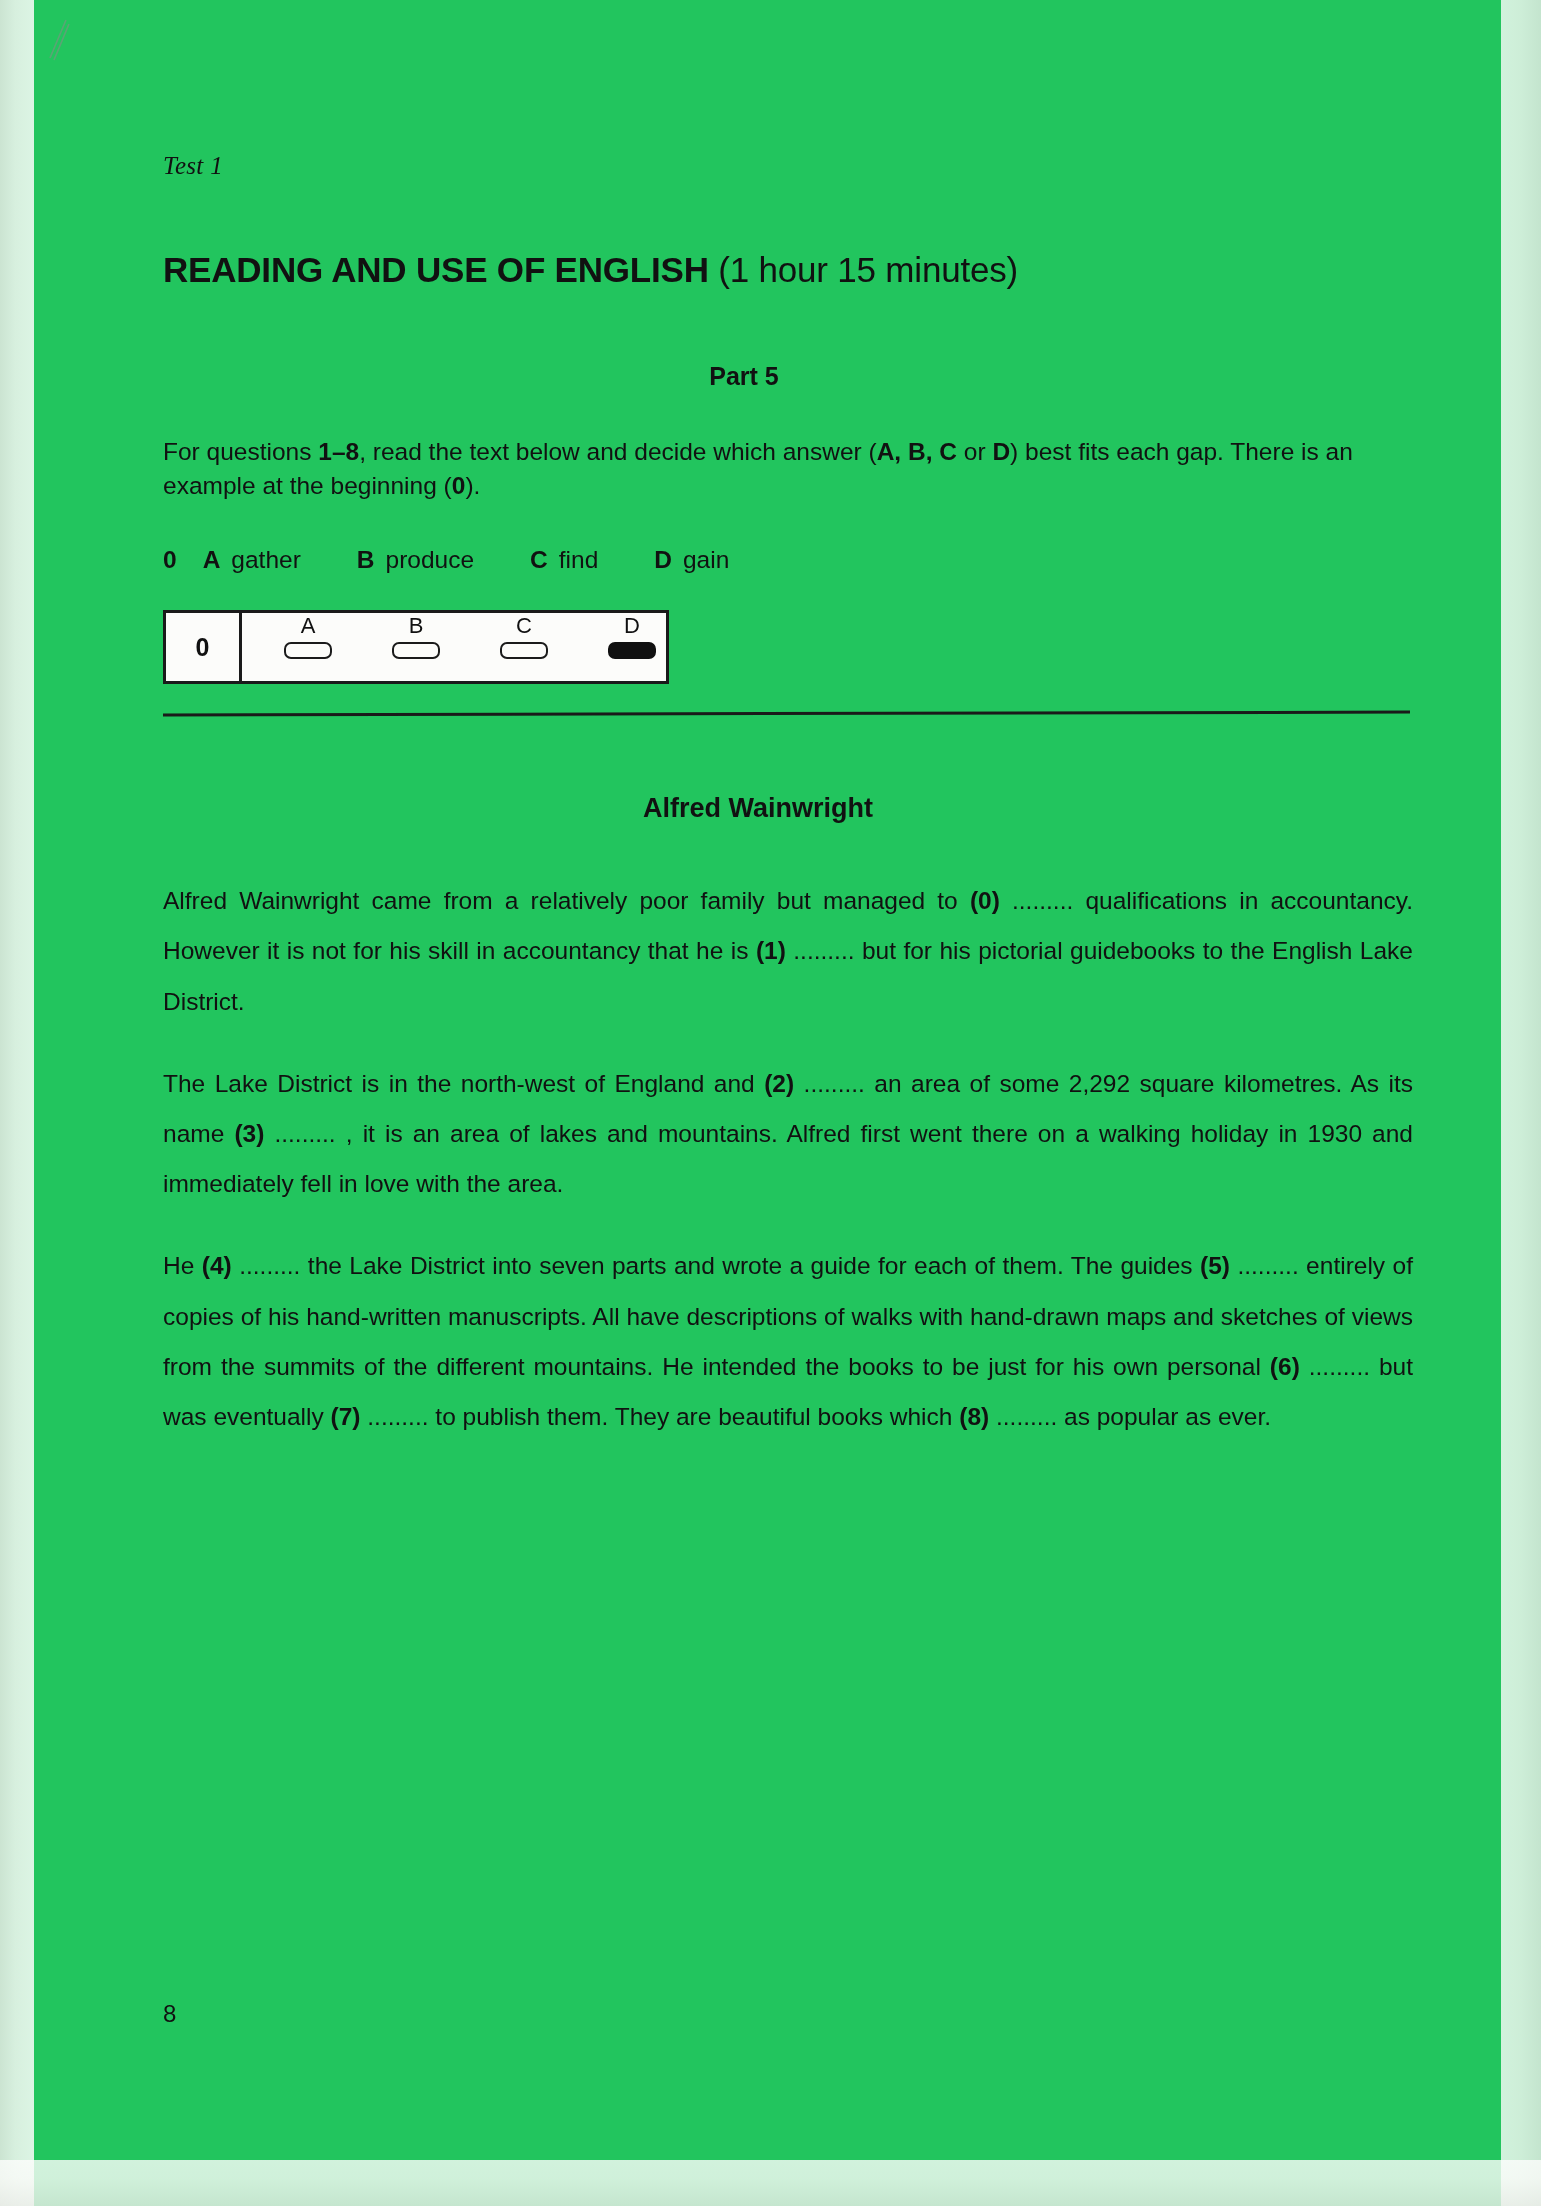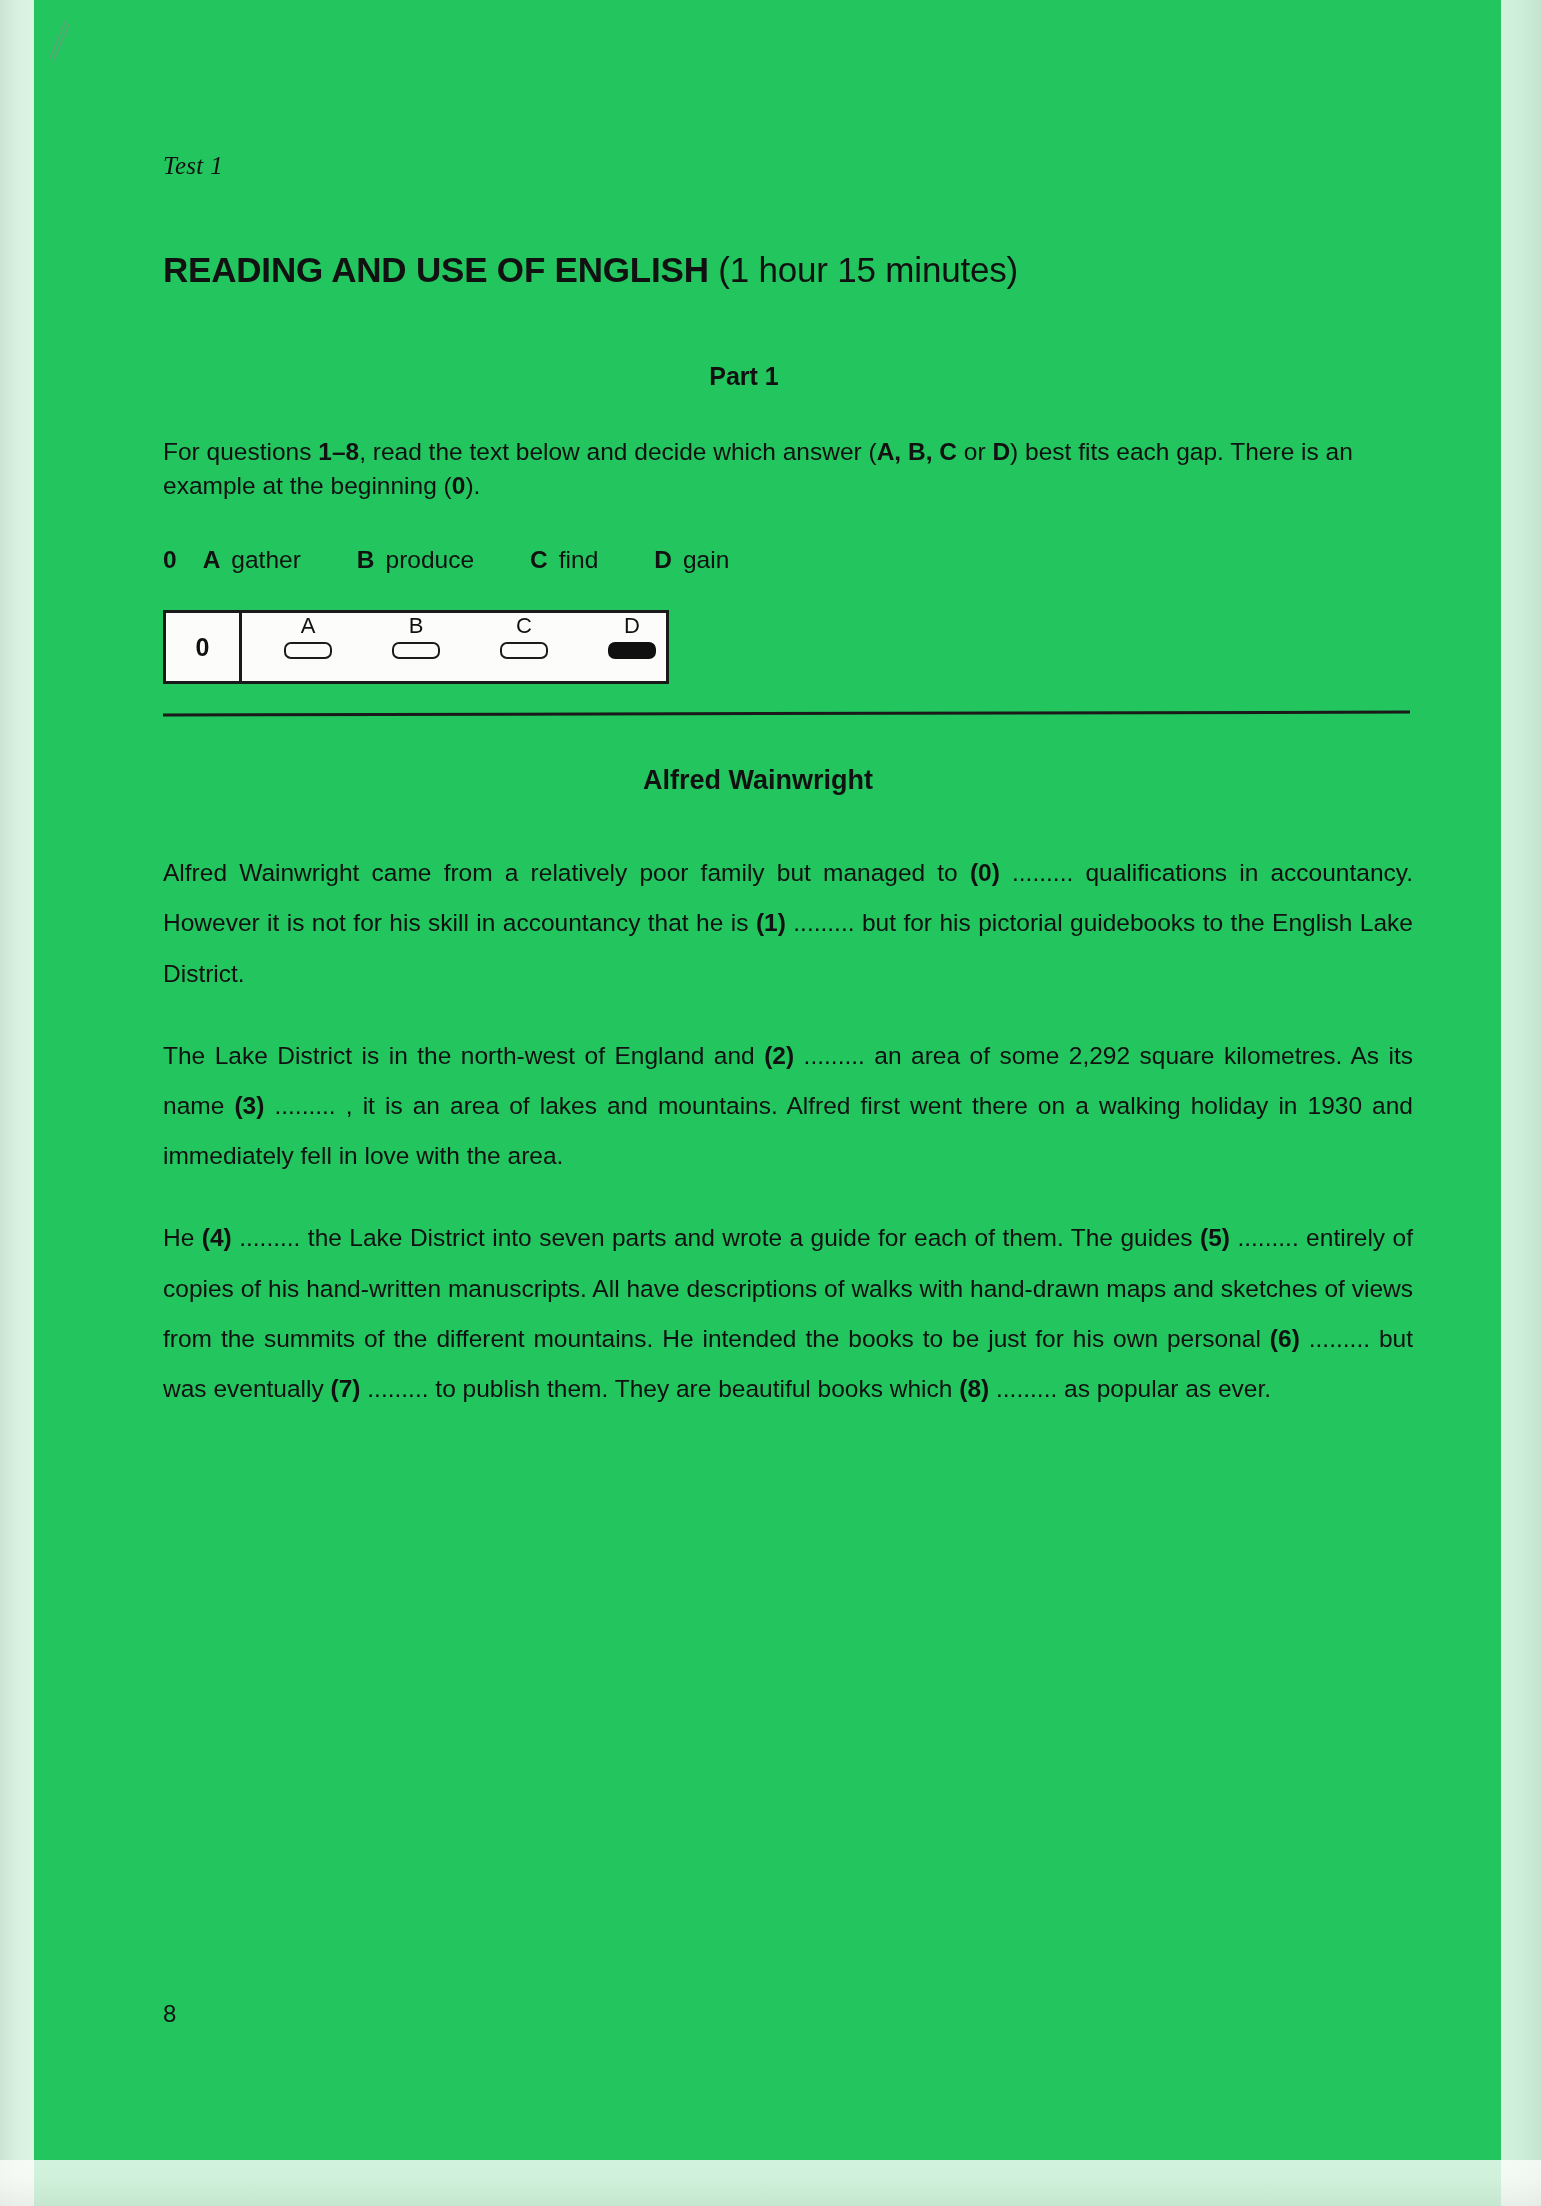--- a/index.html
+++ b/index.html
@@ -177,21 +177,21 @@
 
   .divider {
     margin-top: 28px;
     height: 3px;
     background: #1a1a1a;
     width: 1247px;
     transform: rotate(-0.13deg);
   }
 
   .passage-title {
-    margin-top: 50px;
+    margin-top: 78px;
     text-align: center;
     font-size: 27px;
     font-weight: bold;
     padding-right: 60px;
   }
 
   .passage {
     margin-top: 52px;
     font-size: 24.5px;
     line-height: 2.05;
@@ -224,21 +224,21 @@
   </svg>
 
   <div class="content">
 
     <div class="running-head">Test 1</div>
 
     <div class="paper-title">
       <span>READING AND USE OF ENGLISH</span><span> </span><span class="timing">(1 hour 15 minutes)</span>
     </div>
 
-    <div class="part-heading">Part 1</div>
+    <div class="part-heading">Part 5</div>
 
     <div class="rubric">
       <span>For questions </span><b>1–8</b><span>, read the text below and decide which answer (</span><b>A, B, C</b><span> or </span><b>D</b><span>) best fits each gap. There is an example at the beginning (</span><b>0</b><span>).</span>
     </div>
 
 
 
     <div class="options-row">
       <span class="qnum">0</span><span class="opt"><span class="letter">A</span><span>gather</span></span><span class="opt"><span class="letter">B</span><span>produce</span></span><span class="opt"><span class="letter">C</span><span>find</span></span><span class="opt"><span class="letter">D</span><span>gain</span></span>
     </div>

